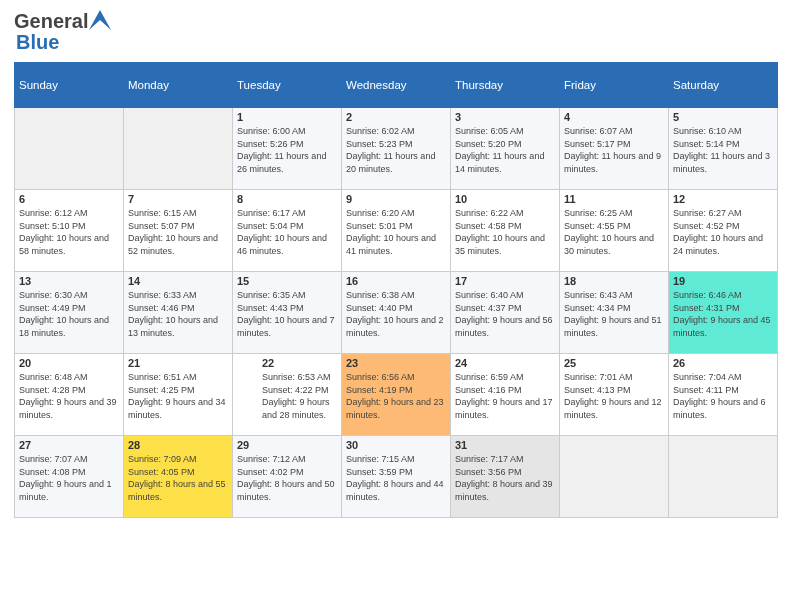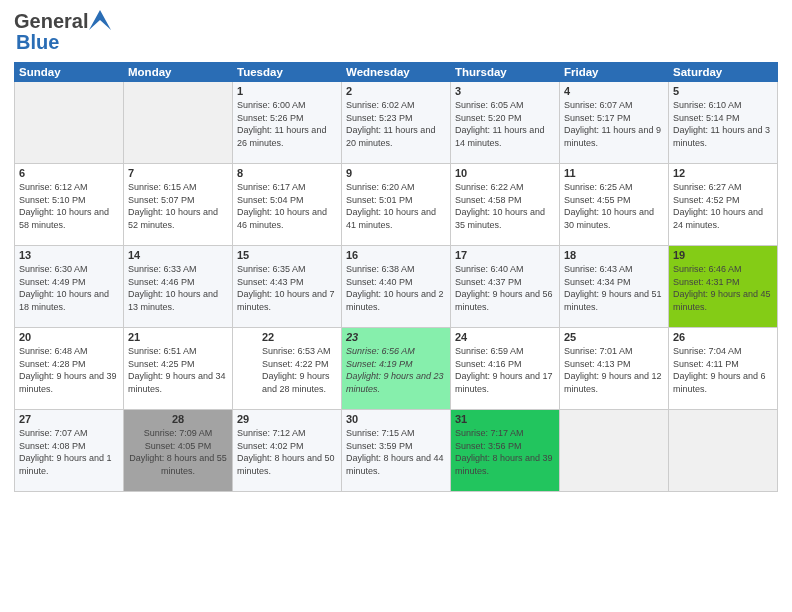--- a/index.html
+++ b/index.html
@@ -42,22 +42,22 @@
     }
     .calendar {
       width: 100%;
       border-collapse: collapse;
       table-layout: fixed;
     }
     .calendar thead tr th {
       background: #2a6db5;
       color: #fff;
       font-size: 11.5px;
-      font-weight: bold;
-      padding: 3px 4px;
+      font-weight: normal;
+      padding: 16px 4px;
       text-align: left;
       border: 1px solid #2a6db5;
     }
     .calendar tbody tr td {
       border: 1px solid #ccc;
       vertical-align: top;
       padding: 3px 4px;
       font-size: 9.5px;
       color: #333;
       height: 82px;
@@ -189,39 +189,39 @@
             <div class="day-info">Sunrise: 6:38 AM<br>Sunset: 4:40 PM<br>Daylight: 10 hours and 2 minutes.</div>
           </td>
           <td style="background: rgb(245, 247, 250); margin-left: 29px;">
             <span class="day-number">17</span>
             <div class="day-info">Sunrise: 6:40 AM<br>Sunset: 4:37 PM<br>Daylight: 9 hours and 56 minutes.</div>
           </td>
           <td style="background: rgb(245, 247, 250);">
             <span class="day-number">18</span>
             <div class="day-info">Sunrise: 6:43 AM<br>Sunset: 4:34 PM<br>Daylight: 9 hours and 51 minutes.</div>
           </td>
-          <td style="background: #84cc16;">
+          <td style="background: #5eead4;">
             <span class="day-number">19</span>
             <div class="day-info">Sunrise: 6:46 AM<br>Sunset: 4:31 PM<br>Daylight: 9 hours and 45 minutes.</div>
           </td>
         </tr>
         <tr>
           <td style="background: rgb(255, 255, 255); margin-top: 45px;">
             <span class="day-number">20</span>
             <div class="day-info">Sunrise: 6:48 AM<br>Sunset: 4:28 PM<br>Daylight: 9 hours and 39 minutes.</div>
           </td>
           <td style="background: rgb(255, 255, 255);">
             <span class="day-number">21</span>
             <div class="day-info">Sunrise: 6:51 AM<br>Sunset: 4:25 PM<br>Daylight: 9 hours and 34 minutes.</div>
           </td>
           <td style="background: rgb(255, 255, 255); padding-left: 29px;">
             <span class="day-number">22</span>
             <div class="day-info">Sunrise: 6:53 AM<br>Sunset: 4:22 PM<br>Daylight: 9 hours and 28 minutes.</div>
           </td>
-          <td style="background: #86efac; font-style: italic;">
+          <td style="background: #fdba74;">
             <span class="day-number">23</span>
             <div class="day-info">Sunrise: 6:56 AM<br>Sunset: 4:19 PM<br>Daylight: 9 hours and 23 minutes.</div>
           </td>
           <td style="background: rgb(255, 255, 255);">
             <span class="day-number">24</span>
             <div class="day-info">Sunrise: 6:59 AM<br>Sunset: 4:16 PM<br>Daylight: 9 hours and 17 minutes.</div>
           </td>
           <td style="background: rgb(255, 255, 255);">
             <span class="day-number">25</span>
             <div class="day-info">Sunrise: 7:01 AM<br>Sunset: 4:13 PM<br>Daylight: 9 hours and 12 minutes.</div>
@@ -229,33 +229,33 @@
           <td style="background: rgb(255, 255, 255);">
             <span class="day-number">26</span>
             <div class="day-info">Sunrise: 7:04 AM<br>Sunset: 4:11 PM<br>Daylight: 9 hours and 6 minutes.</div>
           </td>
         </tr>
         <tr>
           <td style="background: rgb(245, 247, 250);">
             <span class="day-number">27</span>
             <div class="day-info">Sunrise: 7:07 AM<br>Sunset: 4:08 PM<br>Daylight: 9 hours and 1 minute.</div>
           </td>
-          <td style="background: #a3a3a3; text-align: center;">
+          <td style="background: #fde047;">
             <span class="day-number">28</span>
             <div class="day-info">Sunrise: 7:09 AM<br>Sunset: 4:05 PM<br>Daylight: 8 hours and 55 minutes.</div>
           </td>
           <td style="background: rgb(245, 247, 250);">
             <span class="day-number">29</span>
             <div class="day-info">Sunrise: 7:12 AM<br>Sunset: 4:02 PM<br>Daylight: 8 hours and 50 minutes.</div>
           </td>
           <td style="background: rgb(245, 247, 250);">
             <span class="day-number">30</span>
             <div class="day-info">Sunrise: 7:15 AM<br>Sunset: 3:59 PM<br>Daylight: 8 hours and 44 minutes.</div>
           </td>
-          <td style="background: #22c55e; margin-top: 19px;">
+          <td style="background: #e5e5e5; margin-top: 19px;">
             <span class="day-number">31</span>
             <div class="day-info">Sunrise: 7:17 AM<br>Sunset: 3:56 PM<br>Daylight: 8 hours and 39 minutes.</div>
           </td>
           <td class="empty-cell" style="background: rgb(240, 240, 240);"></td>
           <td class="empty-cell" style="background: rgb(240, 240, 240);"></td>
         </tr>
       </tbody>
   </table>
 
 </div>

